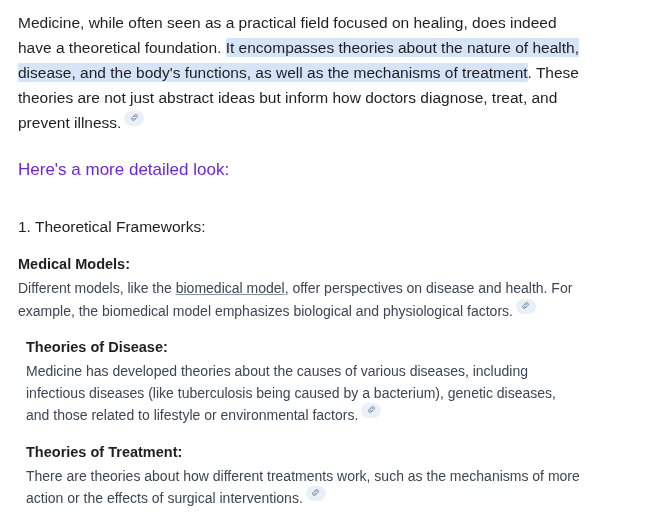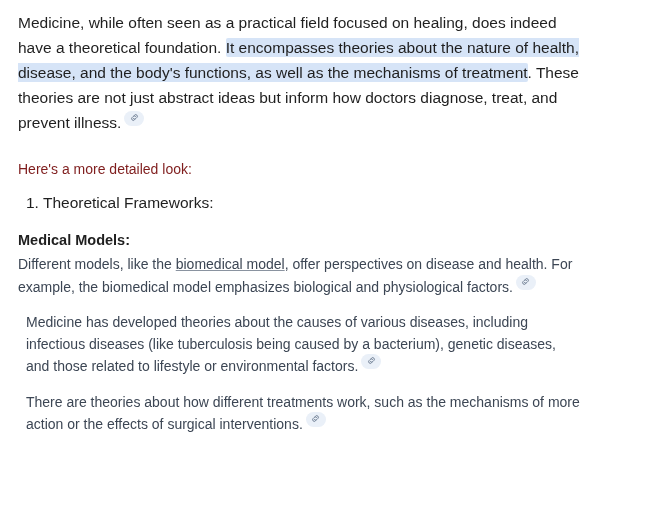--- a/index.html
+++ b/index.html
@@ -29,30 +29,30 @@
   }
   .intro {
     margin-bottom: 22px;
   }
   .hl {
     background: #d6e4f7;
     border-radius: 2px;
     padding: 1px 0;
   }
   .lead {
-    font-size: 14px;
+    font-size: 17px;
     line-height: 25px;
-    color: #7f1d1d;
-    margin: 0 0 8px 0;
+    color: #6d28d9;
+    margin: 0 0 32px 0;
   }
   .section-num {
     font-size: 15.5px;
     line-height: 25px;
     color: #1f1f1f;
-    margin: 0 0 14px 8px;
+    margin: 0 0 14px 0;
   }
   .block {
     margin: 0 0 14px 0;
   }
   .block.indent {
     padding-left: 8px;
   }
   .block-title {
     font-size: 14.5px;
     font-weight: bold;
@@ -106,26 +106,28 @@
 
   <div class="block">
     <div class="block-title">Medical Models:</div>
     <p class="block-body"><span>Different models, like the </span><span class="underline">biomedical model</span><span>, offer perspectives on disease and health. For example, the biomedical model emphasizes biological and physiological factors.</span><span class="cite"><svg width="9" height="9" viewBox="0 0 12 12" aria-hidden="true">
             <path d="M4.6 7.4a2.2 2.2 0 0 0 3.1 0l1.6-1.6a2.2 2.2 0 0 0-3.1-3.1l-.6.6" fill="none" stroke="#5a6b82" stroke-width="1.1" stroke-linecap="round"></path>
             <path d="M7.4 4.6a2.2 2.2 0 0 0-3.1 0L2.7 6.2a2.2 2.2 0 0 0 3.1 3.1l.6-.6" fill="none" stroke="#5a6b82" stroke-width="1.1" stroke-linecap="round"></path>
           </svg></span></p>
   </div>
 
   <div class="block indent">
+    <div class="block-title">Theories of Disease:</div>
     <p class="block-body"><span>Medicine has developed theories about the causes of various diseases, including infectious diseases (like tuberculosis being caused by a bacterium), genetic diseases, and those related to lifestyle or environmental factors.</span><span class="cite"><svg width="9" height="9" viewBox="0 0 12 12" aria-hidden="true">
             <path d="M4.6 7.4a2.2 2.2 0 0 0 3.1 0l1.6-1.6a2.2 2.2 0 0 0-3.1-3.1l-.6.6" fill="none" stroke="#5a6b82" stroke-width="1.1" stroke-linecap="round"></path>
             <path d="M7.4 4.6a2.2 2.2 0 0 0-3.1 0L2.7 6.2a2.2 2.2 0 0 0 3.1 3.1l.6-.6" fill="none" stroke="#5a6b82" stroke-width="1.1" stroke-linecap="round"></path>
           </svg></span></p>
   </div>
 
   <div class="block indent">
+    <div class="block-title">Theories of Treatment:</div>
     <p class="block-body"><span>There are theories about how different treatments work, such as the mechanisms of more action or the effects of surgical interventions.</span><span class="cite"><svg width="9" height="9" viewBox="0 0 12 12" aria-hidden="true">
             <path d="M4.6 7.4a2.2 2.2 0 0 0 3.1 0l1.6-1.6a2.2 2.2 0 0 0-3.1-3.1l-.6.6" fill="none" stroke="#5a6b82" stroke-width="1.1" stroke-linecap="round"></path>
             <path d="M7.4 4.6a2.2 2.2 0 0 0-3.1 0L2.7 6.2a2.2 2.2 0 0 0 3.1 3.1l.6-.6" fill="none" stroke="#5a6b82" stroke-width="1.1" stroke-linecap="round"></path>
           </svg></span></p>
   </div>
 
 </div>
 
 </body></html>

